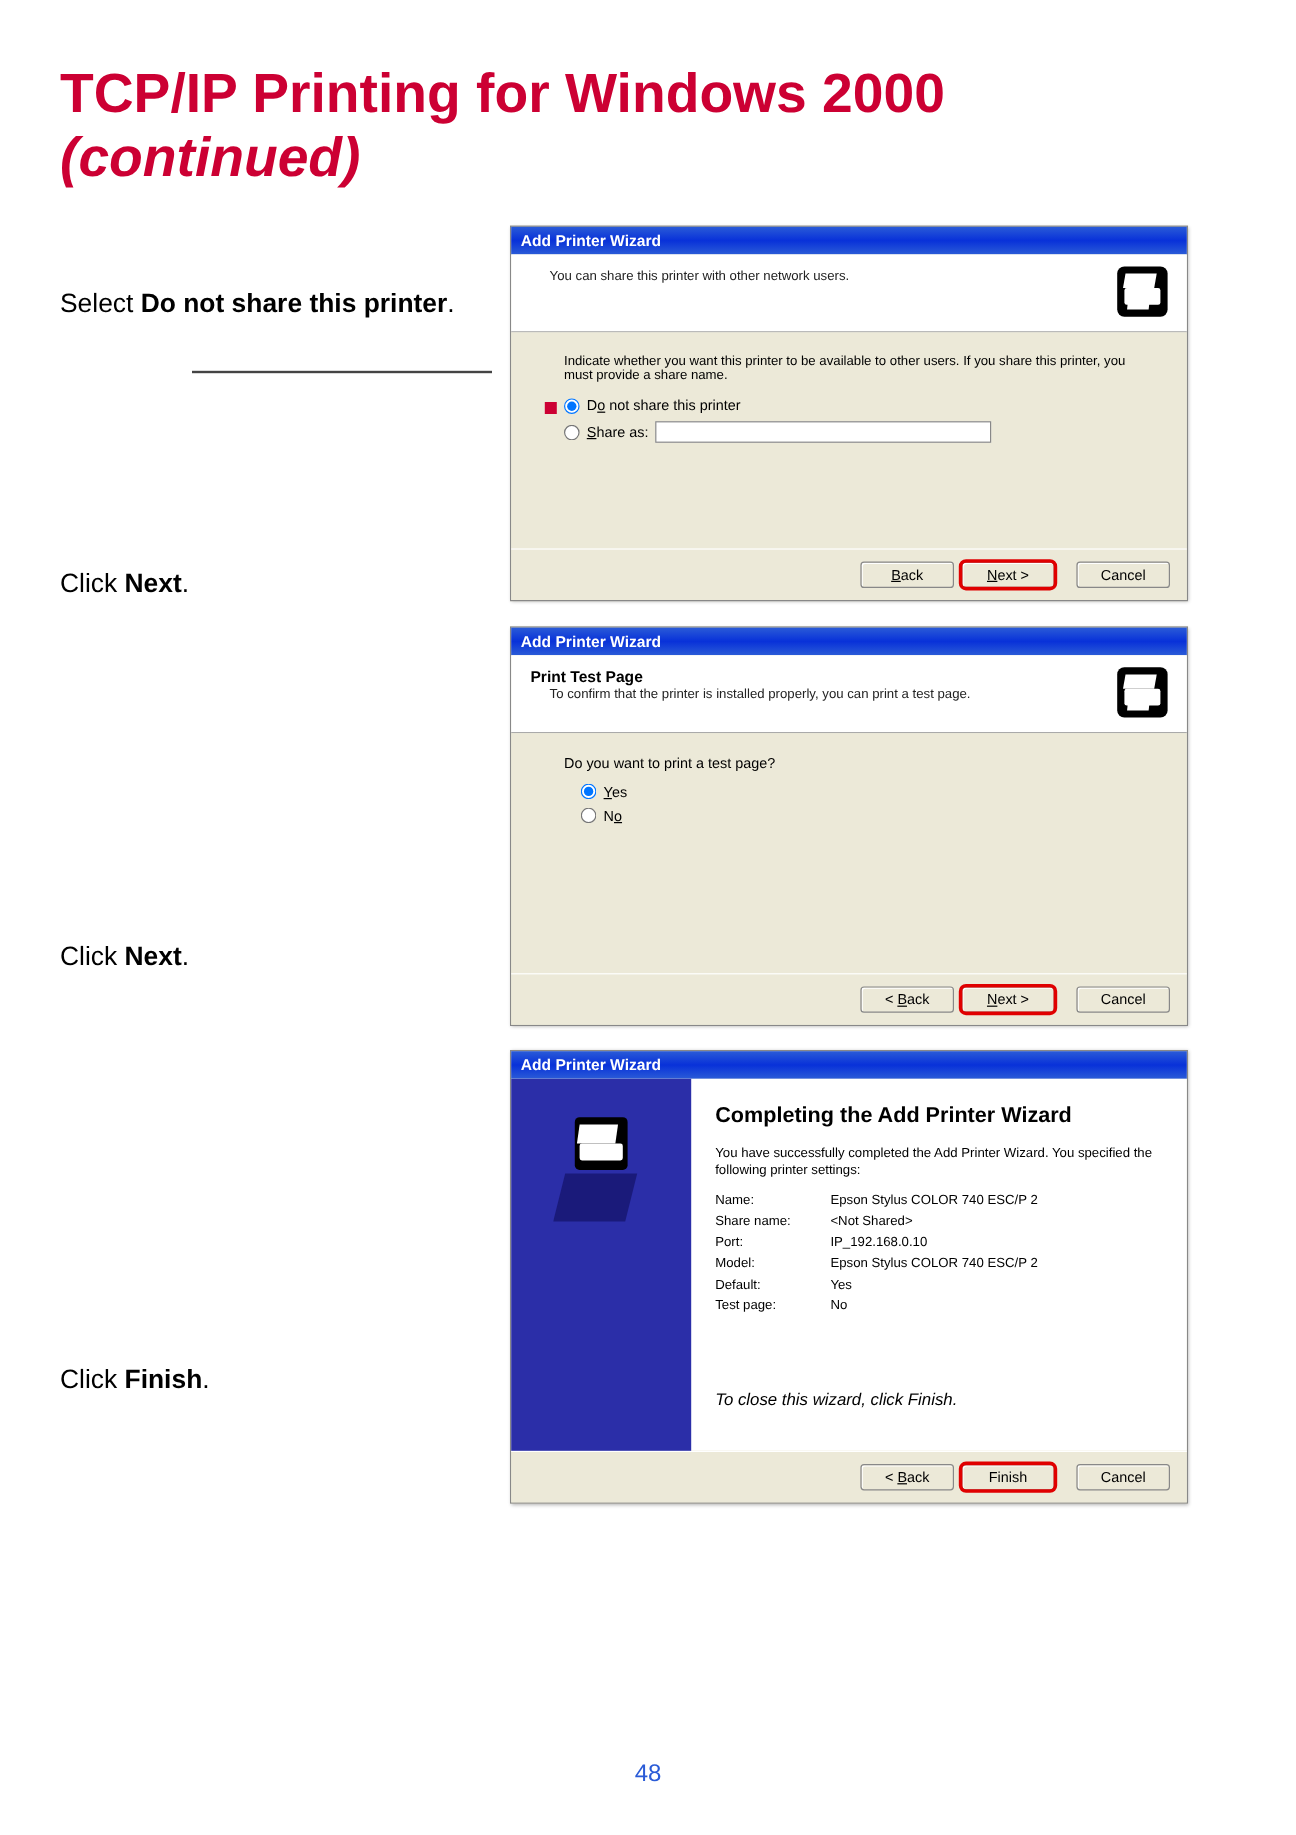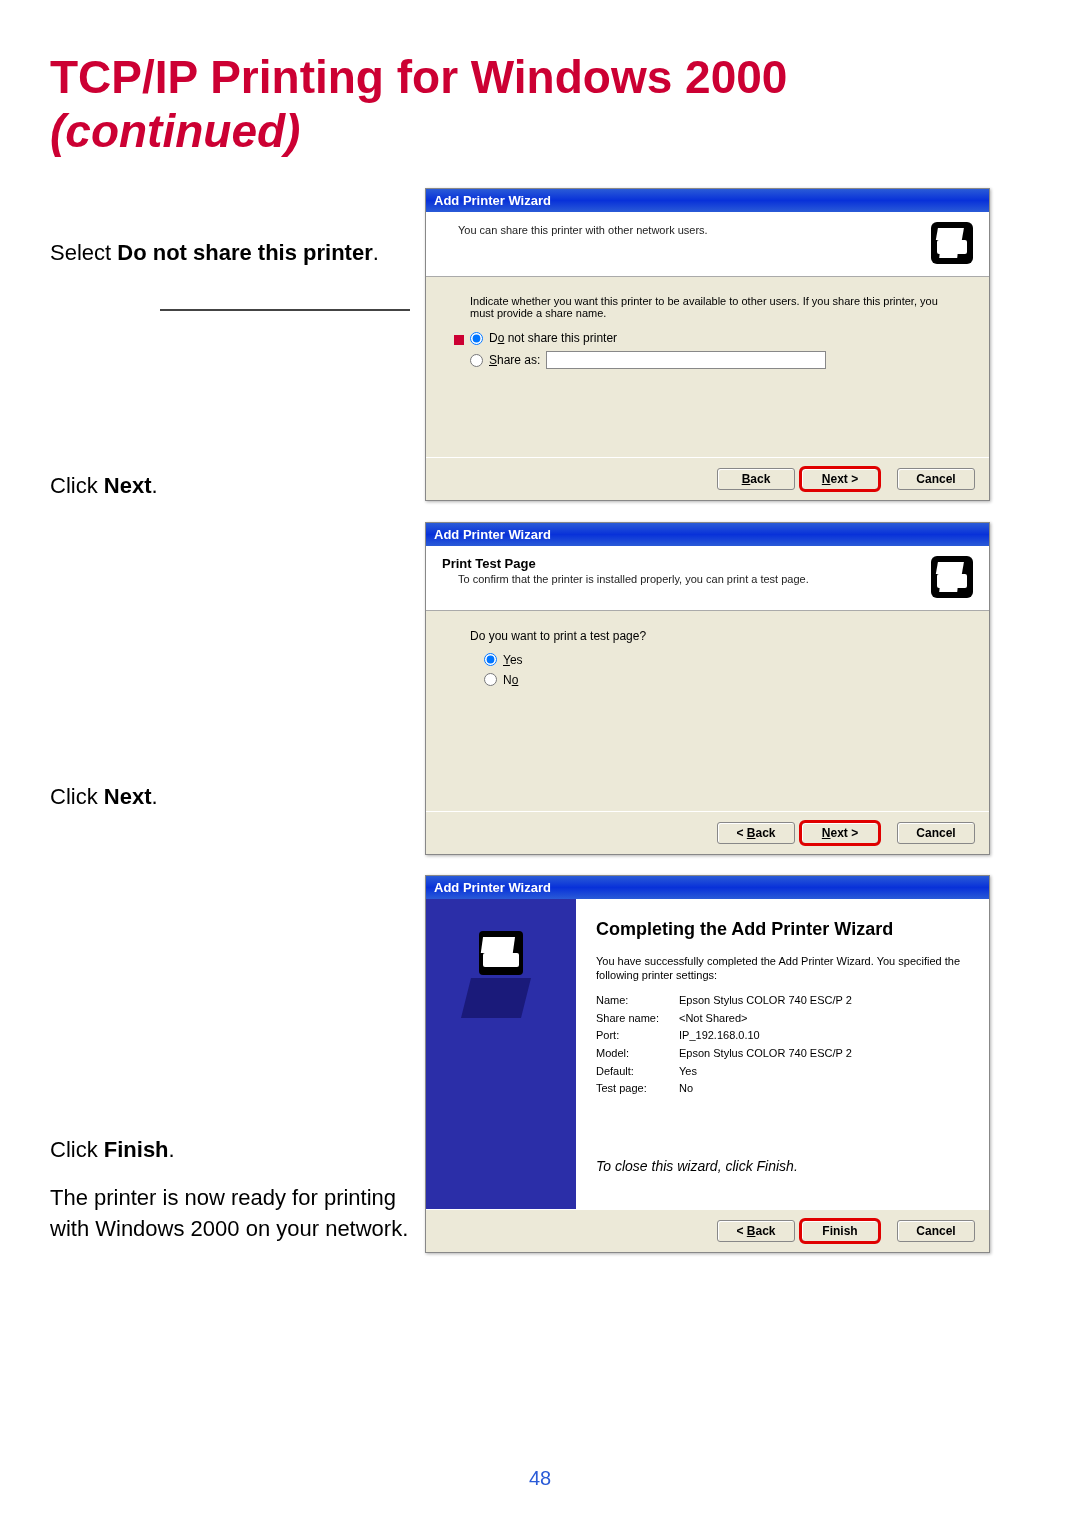--- a/index.html
+++ b/index.html
@@ -99,21 +99,20 @@
   }
   .wiz-btn {
     background: #ece9d8;
     border: 1px solid #888;
     border-radius: 3px;
     font-size: 12px;
     padding: 3px 0;
     width: 78px;
     text-align: center;
     box-shadow: inset 1px 1px 0 #fff;
-    font-weight: bold;
   }
   .wiz-btn .ul { text-decoration: underline; }
   .highlight-red {
     outline: 3px solid #e00000;
     outline-offset: -1px;
     border-radius: 4px;
   }
   .red-marker {
     width: 10px; height: 10px;
     background: #cc0033;
@@ -140,21 +139,21 @@
   .wiz3-left svg { width: 80px; height: 100px; }
   .wiz3-right {
     flex: 1;
     padding: 20px 20px 12px 20px;
     font-size: 12px;
     color: #000;
   }
   .wiz3-title { font-size: 18px; font-weight: bold; margin-bottom: 14px; }
   .wiz3-desc { font-size: 11px; margin-bottom: 10px; line-height: 1.3; }
   .settings-table { font-size: 11px; line-height: 1.6; }
-  .settings-table .lbl { display: inline-block; width: 83px; }
+  .settings-table .lbl { display: inline-block; width: 96px; }
   .wiz3-close { font-size: 14px; margin-top: 60px; font-style: italic; }
 
   .page-number {
     position: absolute;
     bottom: 39px;
     left: 50%;
     transform: translateX(-50%);
     color: #2a5bd7;
     font-size: 20px;
   }
@@ -253,21 +252,20 @@
       </div>
     </div>
   </div>
 </div>
 
 <div class="content-row block3">
   <div class="left-col">
     <p class="instruction">
       <span>Click </span><span class="bold">Finish</span><span>.</span>
     </p>
-    <p class="instruction" style="margin-top:18px">The printer is now ready for printing with Windows 2000  on your network.</p>
   </div>
   <div class="right-col">
     <div class="wizard">
       <div class="titlebar">Add Printer Wizard</div>
       <div class="wiz3-body">
         <div class="wiz3-left">
           <svg viewBox="0 0 80 100">
             <rect x="18" y="8" width="44" height="44" fill="#000" rx="4"></rect>
             <rect x="24" y="14" width="32" height="16" fill="#fff" transform="skewX(-8)"></rect>
             <rect x="22" y="30" width="36" height="14" fill="#fff" rx="2"></rect>

